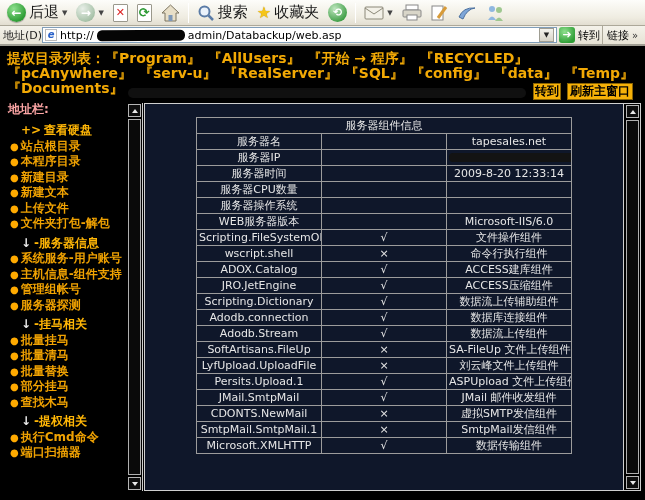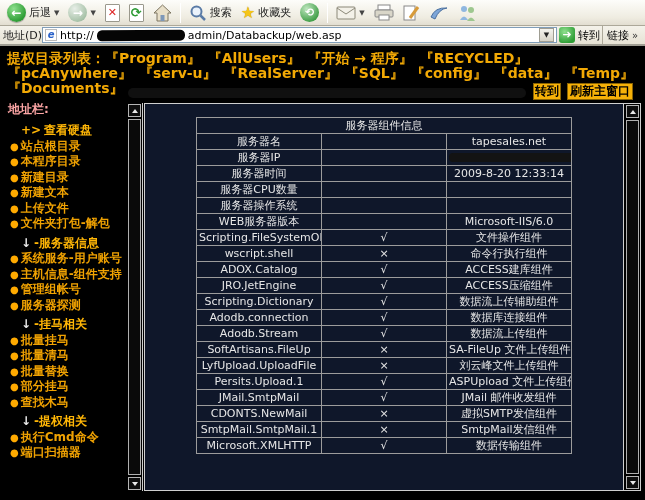--- a/index.html
+++ b/index.html
@@ -8,21 +8,21 @@
   .screen { position:relative; width:645px; height:500px; background:#000; }
 
   
   .ie-toolbar {
     position:absolute; top:0; left:0; width:645px; height:26px;
     background:linear-gradient(#fdfdfa,#efece1 70%,#e2ded1);
     border-bottom:1px solid #aca899;
     display:flex; align-items:center; padding:0 4px; gap:3px;
   }
   .tbtn { display:flex; align-items:center; gap:3px; height:24px; padding:0 3px; cursor:default; }
-  .tlabel { font-size:11px; color:#1a1a1a; }
+  .tlabel { font-size:15px; color:#1a1a1a; }
   .circle-ic { width:19px; height:19px; border-radius:50%; display:flex; align-items:center; justify-content:center;
     color:#fff; font-size:12px; font-weight:bold; }
   .back-c { background:radial-gradient(circle at 35% 30%, #8ee08e, #2f9e36 70%, #1c7a24); box-shadow:0 1px 1px rgba(0,0,0,.3); }
   .fwd-c  { background:radial-gradient(circle at 35% 30%, #e8efe8, #a9c3aa 70%, #8aa78c); }
   .caret { font-size:7px; color:#444; }
   .page-ic { width:15px; height:18px; background:#fff; border:1px solid #9a988c; border-radius:1px;
     display:flex; align-items:center; justify-content:center; font-size:11px; font-weight:bold; }
   .stop-x { color:#d22; } .refresh-a { color:#2c9a34; font-size:13px; }
   .sep { width:1px; height:20px; background:#aca899; border-right:1px solid #fff; margin:0 2px; }
   .mini-caret { font-size:7px; color:#444; }

